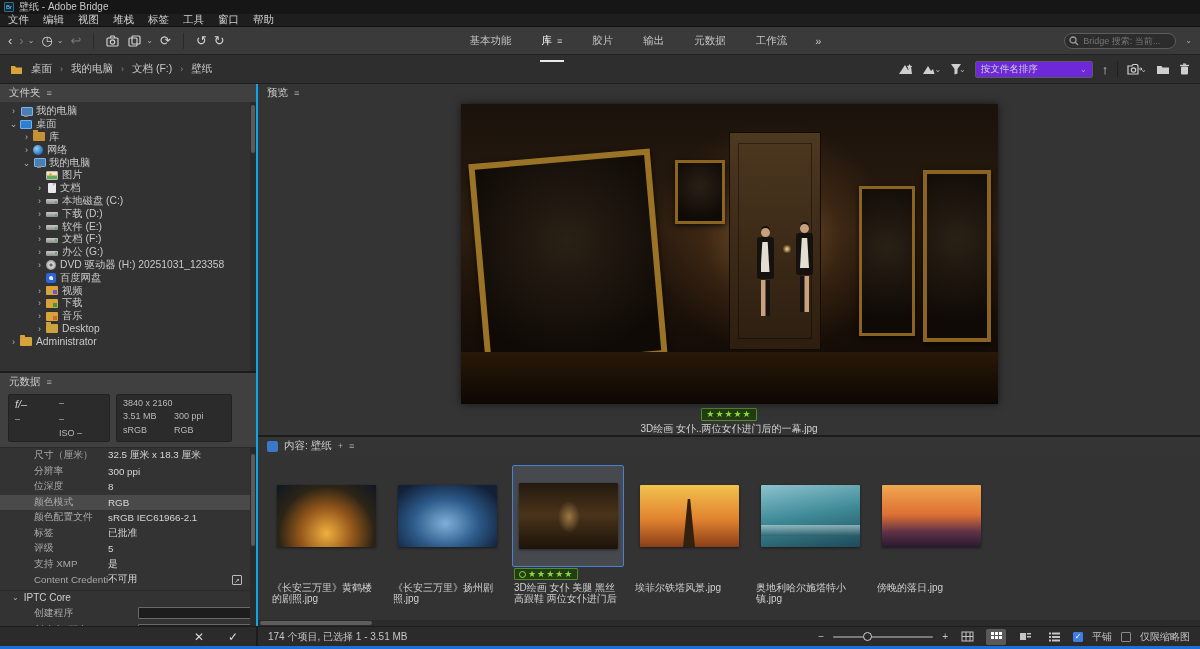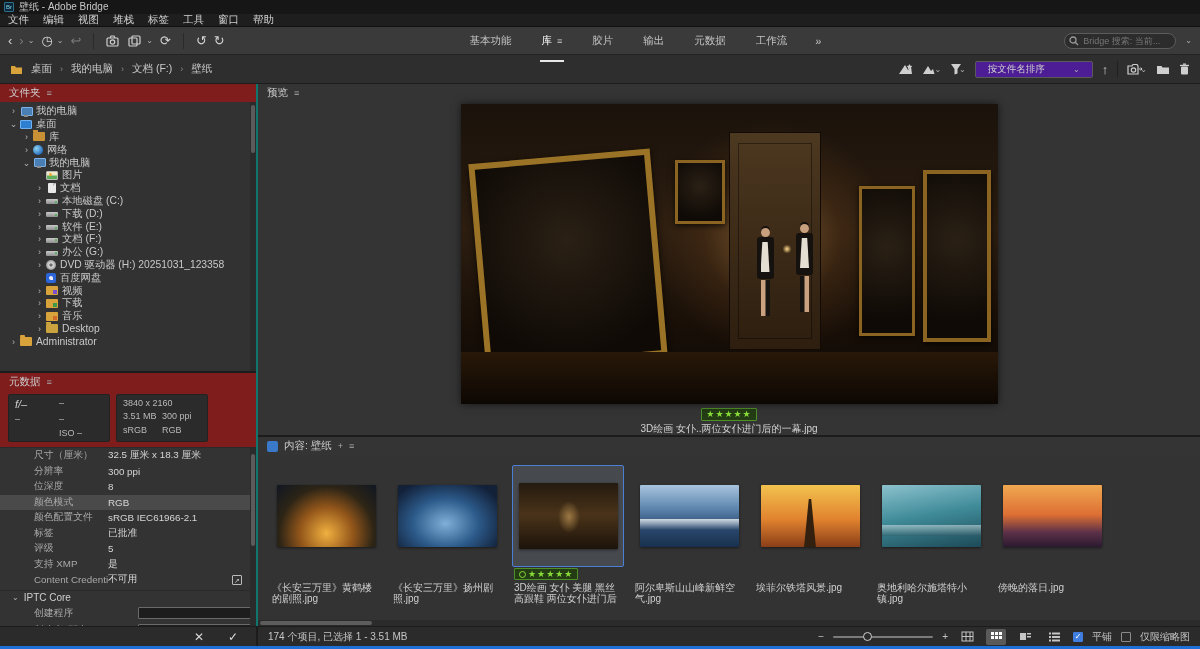--- a/index.html
+++ b/index.html
@@ -31,26 +31,26 @@
   .search-wrap { position:relative; }
   .search-wrap .mag { position:absolute; left:5px; top:3px; }
   .search-caret { font-size:8px; color:#b0b0b0; }
 
   
   .pathbar { height:29px; background:#2e2e2e; display:flex; align-items:center; padding:0 10px; border-bottom:1px solid #1d1d1d; }
   .crumbs { display:flex; align-items:center; gap:8px; font-size:10.5px; color:#c9c9c9; }
   .crumb-sep { color:#8a8a8a; font-size:9px; }
   .pb-right { margin-left:auto; display:flex; align-items:center; gap:9px; }
   .pb-ic { color:#cfcfcf; display:flex; align-items:center; }
-  .sort-select { width:118px; height:17px; background:#4c1d95; border:1px solid #5a5a5a; border-radius:2px; display:flex; align-items:center; justify-content:space-between; padding:0 12px; font-size:9.5px; color:#d0d0d0; }
+  .sort-select { width:118px; height:17px; background:#6d28d9; border:1px solid #5a5a5a; border-radius:2px; display:flex; align-items:center; justify-content:space-between; padding:0 5px; font-size:9.5px; color:#d0d0d0; }
   .pb-sep { width:1px; height:16px; background:#1f1f1f; }
 
   
   .main { flex:1; display:flex; min-height:0; }
-  .left-col { width:258px; display:flex; flex-direction:column; border-right:2px solid #0f766e; background:#7f1d1d; }
+  .left-col { width:258px; display:flex; flex-direction:column; border-right:2px solid #0ea5e9; background:#404040; }
   .right-col { flex:1; display:flex; flex-direction:column; min-width:0; background:#343434; }
   .panel-header { height:18px; display:flex; align-items:center; gap:6px; padding:0 9px; font-size:10.5px; color:#cccccc; flex:none; }
   .panel-menu-glyph { font-size:9px; color:#aaaaaa; }
 
   
   .folders-panel { height:289px; display:flex; flex-direction:column; border-bottom:2px solid #1c1c1c; }
   .tree { flex:1; position:relative; overflow:hidden; padding:3px 0 0 4px; background:#323232; }
   .tree-row { height:12.8px; display:flex; align-items:center; font-size:10.3px; color:#c9c9c9; white-space:nowrap; }
   .tw { width:11px; text-align:center; font-size:9px; color:#b5b5b5; flex:none; }
   .ticon { width:12px; height:9px; margin:0 4px 0 1px; flex:none; position:relative; border-radius:1px; }
@@ -70,21 +70,21 @@
   .ic-baidu { background:#2a66d9; border-radius:2px; width:10px; height:10px; } .ic-baidu::after { content:""; position:absolute; left:3px; top:3px; width:4px; height:4px; background:#eef; border-radius:50% 50% 0 50%; }
   .vscroll { position:absolute; right:0; top:0; bottom:0; width:6px; background:#2b2b2b; }
   .vscroll .thumb { position:absolute; left:1px; width:4px; background:#5b5b5b; border-radius:2px; }
 
   
   .metadata-panel { flex:1; display:flex; flex-direction:column; min-height:0; }
   .placard { display:flex; gap:6px; padding:3px 8px 5px 8px; }
   .placard .box { background:#2b2b2b; border:1px solid #222; border-radius:2px; color:#b9b9b9; font-size:9px; padding:3px 6px; }
   .placard .box.cam { width:102px; display:grid; grid-template-columns:1fr 1fr; row-gap:4px; }
   .placard .box.cam .ap { font-style:italic; font-size:11px; color:#cfcfcf; }
-  .placard .box.info { width:92px; display:grid; grid-template-columns:1fr 1fr; row-gap:0; }
+  .placard .box.info { width:116px; display:grid; grid-template-columns:1fr 1fr; row-gap:0; }
   .placard .box.info .full { grid-column:1 / 3; }
   .meta-list { flex:1; position:relative; overflow:hidden; background:#333333; border-top:1px solid #2a2a2a; }
   .meta-row { height:15.5px; display:flex; align-items:center; font-size:9.8px; }
   .meta-row.hl { background:#4a4a4a; }
   .meta-label { width:108px; padding-left:34px; color:#a9a9a9; white-space:nowrap; overflow:hidden; }
   .meta-value { flex:1; color:#d6d6d6; white-space:nowrap; }
   .link-ic { margin-left:auto; margin-right:14px; width:10px; height:10px; border:1px solid #bbb; border-radius:1px; font-size:7px; line-height:9px; text-align:center; color:#ccc; }
   .iptc-header { height:15px; display:flex; align-items:center; gap:5px; padding-left:12px; font-size:10px; color:#cfcfcf; border-top:1px solid #2a2a2a; margin-top:2px; }
   .iptc-caret { font-size:8px; color:#b5b5b5; }
   .iptc-row { height:17px; display:flex; align-items:center; font-size:9.8px;gap:34px; }
@@ -555,27 +555,20 @@
               <div class="imgbox selected">
                 <div class="art t3"></div>
               </div>
               <div class="badge-row">
                 <span class="stars-badge">
                   <span class="approved-dot"></span>
                   <span>★★★★★</span>
                 </span>
               </div>
               <div class="caption">3D绘画 女仆 美腿 黑丝 高跟鞋 两位女仆进门后的一幕.jpg</div>
-            </div>
-            <div class="cell">
-              <div class="imgbox">
-                <div class="art t5"></div>
-              </div>
-              <div class="badge-row"></div>
-              <div class="caption">阿尔卑斯山山峰新鲜空气.jpg</div>
             </div>
             <div class="cell">
               <div class="imgbox">
                 <div class="art t6"></div>
               </div>
               <div class="badge-row"></div>
               <div class="caption">埃菲尔铁塔风景.jpg</div>
             </div>
             <div class="cell">
               <div class="imgbox">

